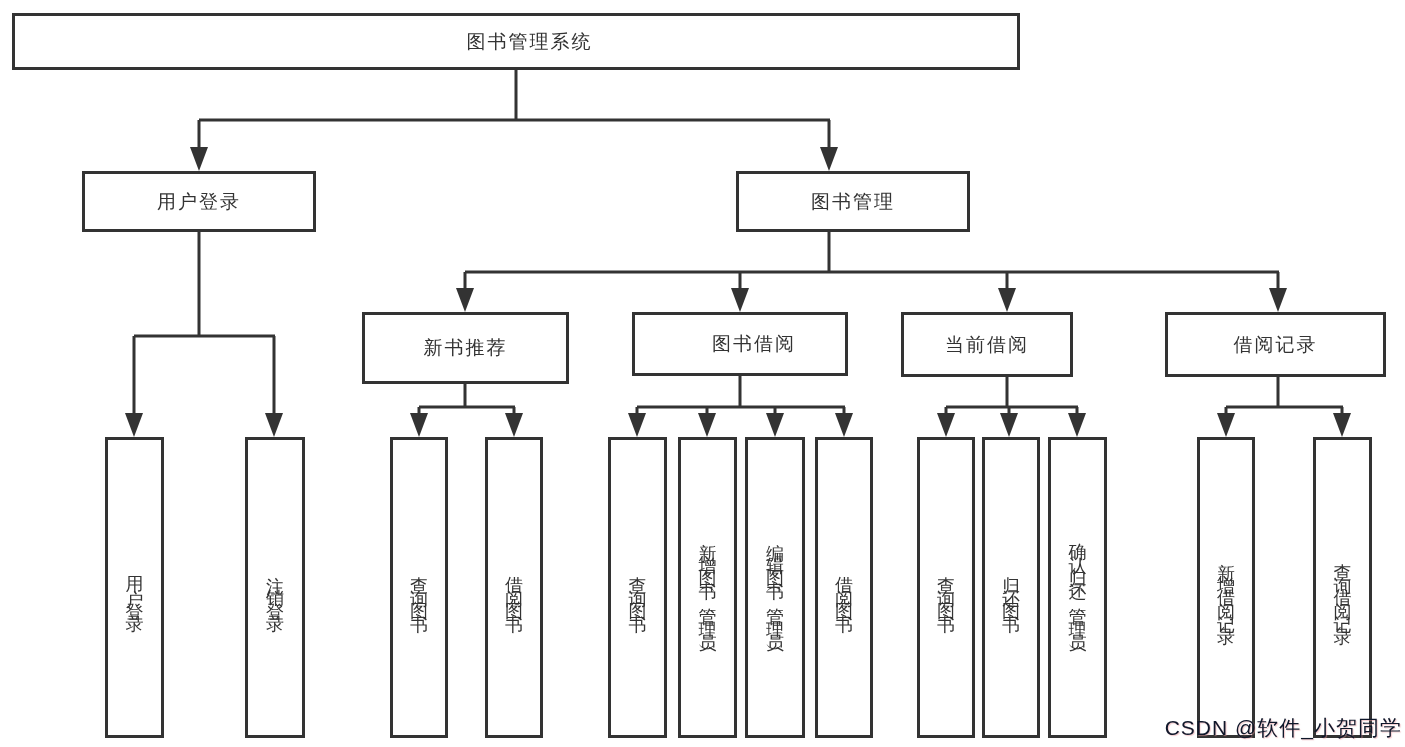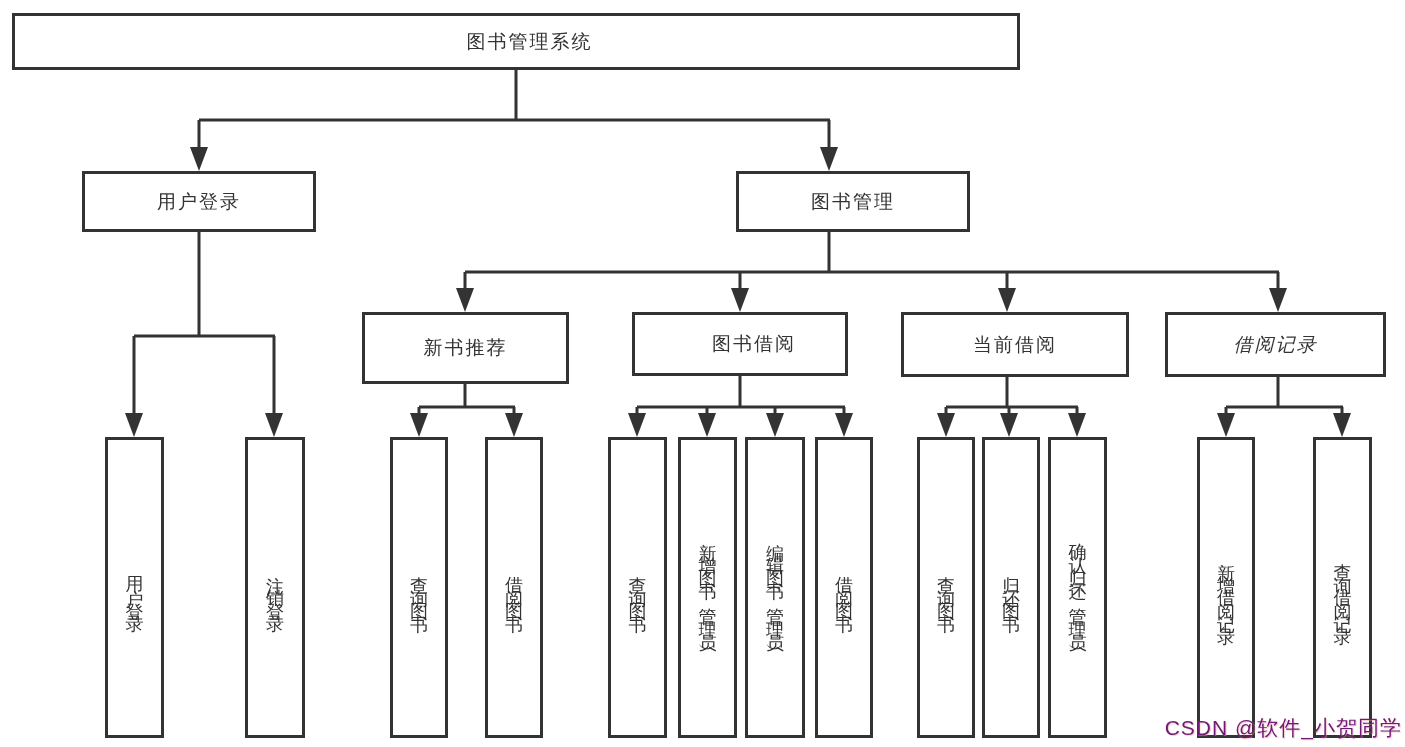--- a/index.html
+++ b/index.html
@@ -32,33 +32,33 @@
     line-height:1;
     color:#333333;
   }
   #connectors{position:absolute;left:0;top:0;}
   #watermark{
     position:absolute;
     top:714px;
     right:3px;
     font-size:21px;
     letter-spacing:1px;
-    color:#701a75;
+    color:#0f172a;
     text-shadow:1px 1px 1px rgba(231,153,158,0.55);
     white-space:nowrap;
   }
 
   
   #node-root            {left:12px;  top:13px;  width:1008px; height:57px;padding-left:27px;}
   #node-user-login      {left:82px;  top:171px; width:234px;  height:61px;}
   #node-book-mgmt       {left:736px; top:171px; width:234px;  height:61px;}
   #node-new-book        {left:362px; top:312px; width:207px;  height:72px;}
   #node-book-borrow     {left:632px; top:312px; width:216px;  height:64px;padding-left:28px;}
-  #node-current-borrow  {left:901px; top:312px; width:228px;  height:65px;}
-  #node-borrow-record   {left:1165px;top:312px; width:221px;  height:65px;font-style:italic;}
+  #node-current-borrow  {left:901px; top:312px; width:172px;  height:65px;}
+  #node-borrow-record   {left:1165px;top:312px; width:221px;  height:65px;}
 
   .leaf{top:437px;height:301px;}
   #leaf-u1{left:105px;width:59px;}
   #leaf-u2{left:245px;width:60px;}
   #leaf-n1{left:390px;width:58px;}
   #leaf-n2{left:485px;width:58px;}
   #leaf-b1{left:608px;width:59px;}
   #leaf-b2{left:678px;width:59px;}
   #leaf-b3{left:745px;width:60px;}
   #leaf-b4{left:815px;width:58px;}

